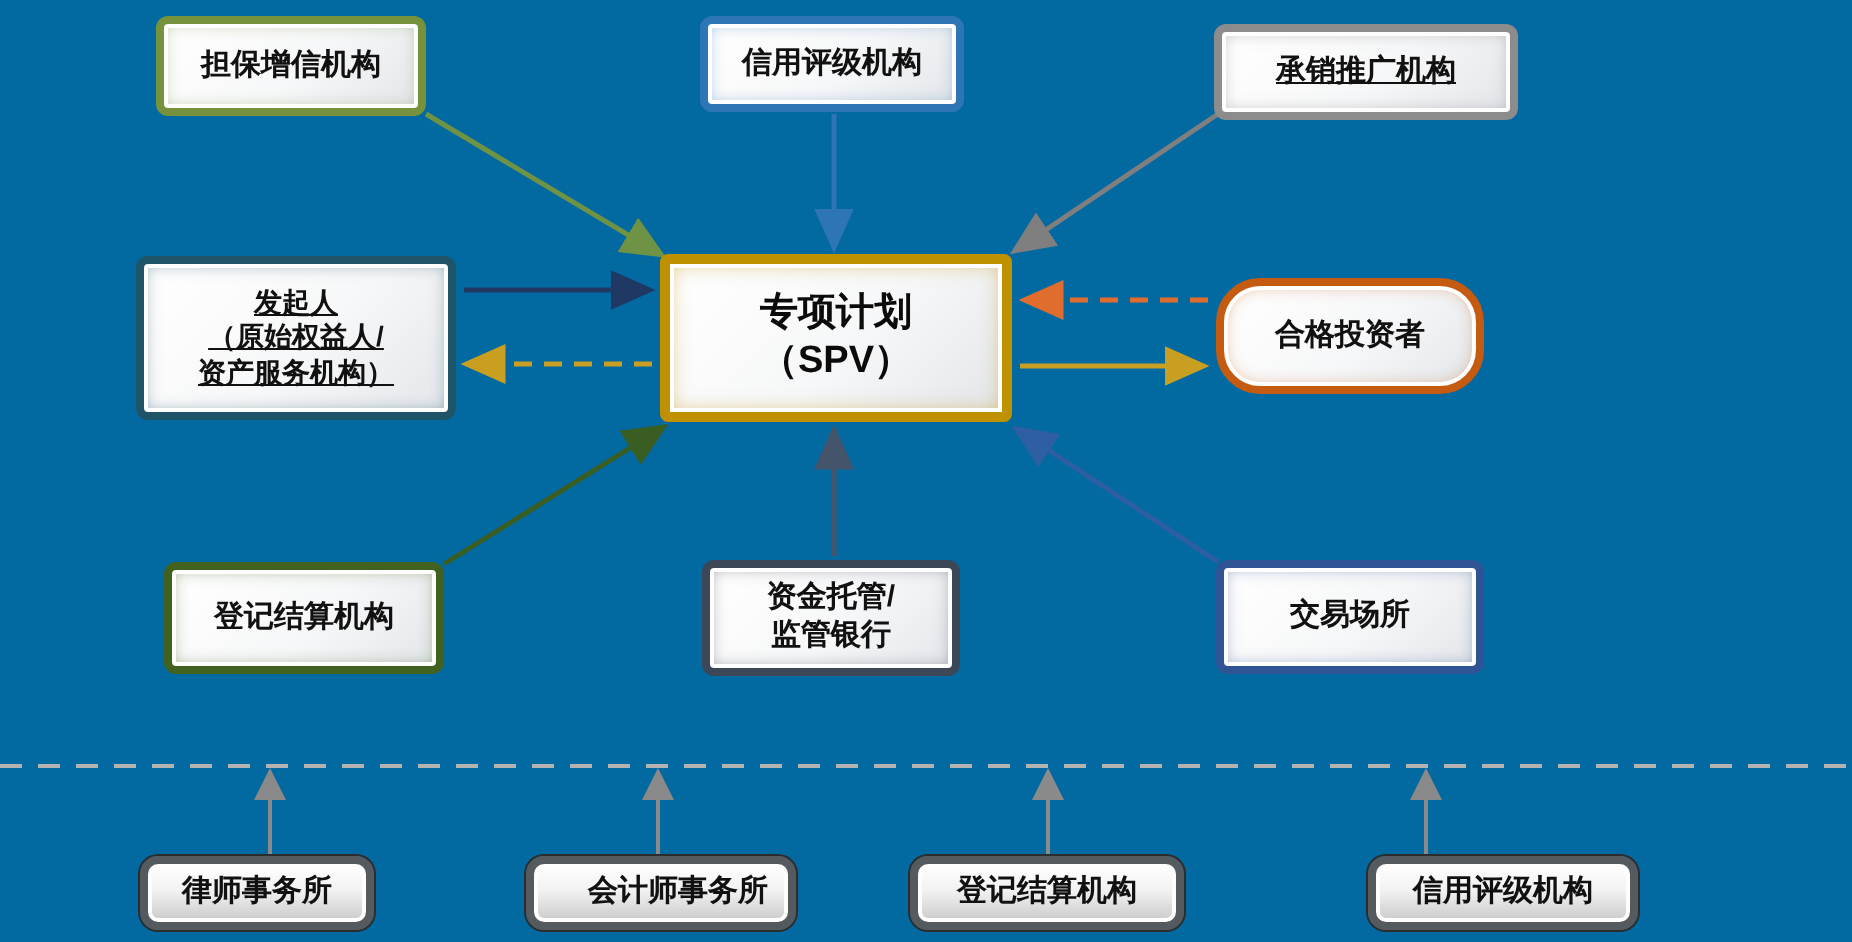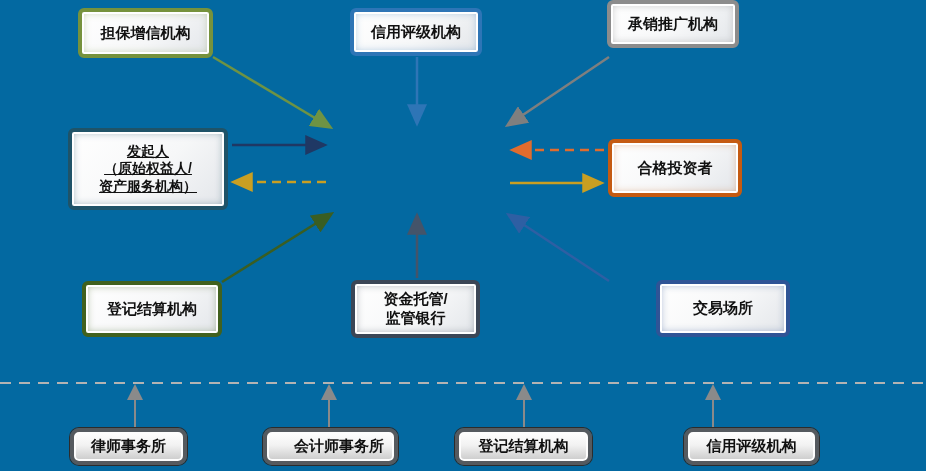--- a/index.html
+++ b/index.html
@@ -12,21 +12,21 @@
   .node .label{white-space:pre-line;}
   
   .frame-green  {border:4px solid #76923c; box-shadow:inset 0 0 0 2px #fff, inset 0 0 8px rgba(118,146,60,.45);}
   .frame-blue   {border:4px solid #2e75b6; box-shadow:inset 0 0 0 2px #fff, inset 0 0 8px rgba(46,117,182,.45);}
   .frame-gray   {border:4px solid #8c8c8c; box-shadow:inset 0 0 0 2px #fff, inset 0 0 8px rgba(120,120,120,.5);}
   .frame-teal   {border:4px solid #1f5368; box-shadow:inset 0 0 0 2px #fff, inset 0 0 8px rgba(31,83,104,.5);text-decoration:underline;}
   .frame-gold   {border:5px solid #bf9000; box-shadow:inset 0 0 0 2px #fff, inset 0 0 10px rgba(191,144,0,.5); border-radius:4px;}
   .frame-orange {border:4px solid #c55a11; box-shadow:inset 0 0 0 2px #fff, inset 0 0 8px rgba(197,90,17,.45);}
   .frame-dkgreen{border:4px solid #41611e; box-shadow:inset 0 0 0 2px #fff, inset 0 0 8px rgba(65,97,30,.5);}
   .frame-slate  {border:4px solid #3b4656; box-shadow:inset 0 0 0 2px #fff, inset 0 0 8px rgba(59,70,86,.5);}
-  .frame-navy   {border:4px solid #2f5496; box-shadow:inset 0 0 0 2px #fff, inset 0 0 8px rgba(47,84,150,.5);margin-left:48px;}
+  .frame-navy   {border:4px solid #2f5496; box-shadow:inset 0 0 0 2px #fff, inset 0 0 8px rgba(47,84,150,.5);}
   .frame-steel  {border:4px solid #555a5f; border-radius:9px;
                  background:linear-gradient(180deg,#ffffff 0%,#f2f2f2 45%,#c9c9c9 100%);
                  box-shadow:inset 0 0 0 2px #fdfdfd, 0 0 0 1px #2c2c2c;}
   .spv-label{font-size:19px;color:#0b0b0b;}
   svg.overlay{position:absolute;left:0;top:0;pointer-events:none;}
 </style>
 </head>
 <body>
 
 <div class="stage">
@@ -87,32 +87,36 @@
   </svg>
 
   <div class="node frame-green" style="left:78px;top:8px;width:135px;height:50px;">
     <span class="label">担保增信机构</span>
   </div>
 
   <div class="node frame-blue" style="left:350px;top:8px;width:132px;height:48px;">
     <span class="label">信用评级机构</span>
   </div>
 
-  <div class="node frame-gray" style="left:607px;top:0;width:132px;height:48px;">
+  <div class="node frame-gray" style="left:607px;top:12px;width:152px;height:48px;text-decoration:underline;">
     <span class="label">承销推广机构</span>
   </div>
 
   <div class="node frame-teal" style="left:68px;top:128px;width:160px;height:82px;font-size:14px;">
     <span class="label">发起人
 （原始权益人/
 资产服务机构）</span>
   </div>
 
+  <div class="node frame-gold" style="left:330px;top:127px;width:176px;height:84px;">
+    <span class="label spv-label">专项计划
+（SPV）</span>
+  </div>
 
-  <div class="node frame-orange" style="left:608px;top:139px;width:134px;height:58px;">
+  <div class="node frame-orange" style="left:608px;top:139px;width:134px;height:58px;border-radius:22px;">
     <span class="label">合格投资者</span>
   </div>
 
   <div class="node frame-slate" style="left:351px;top:280px;width:129px;height:58px;">
     <span class="label">资金托管/
 监管银行</span>
   </div>
 
   <div class="node frame-dkgreen" style="left:82px;top:281px;width:140px;height:56px;">
     <span class="label">登记结算机构</span>

